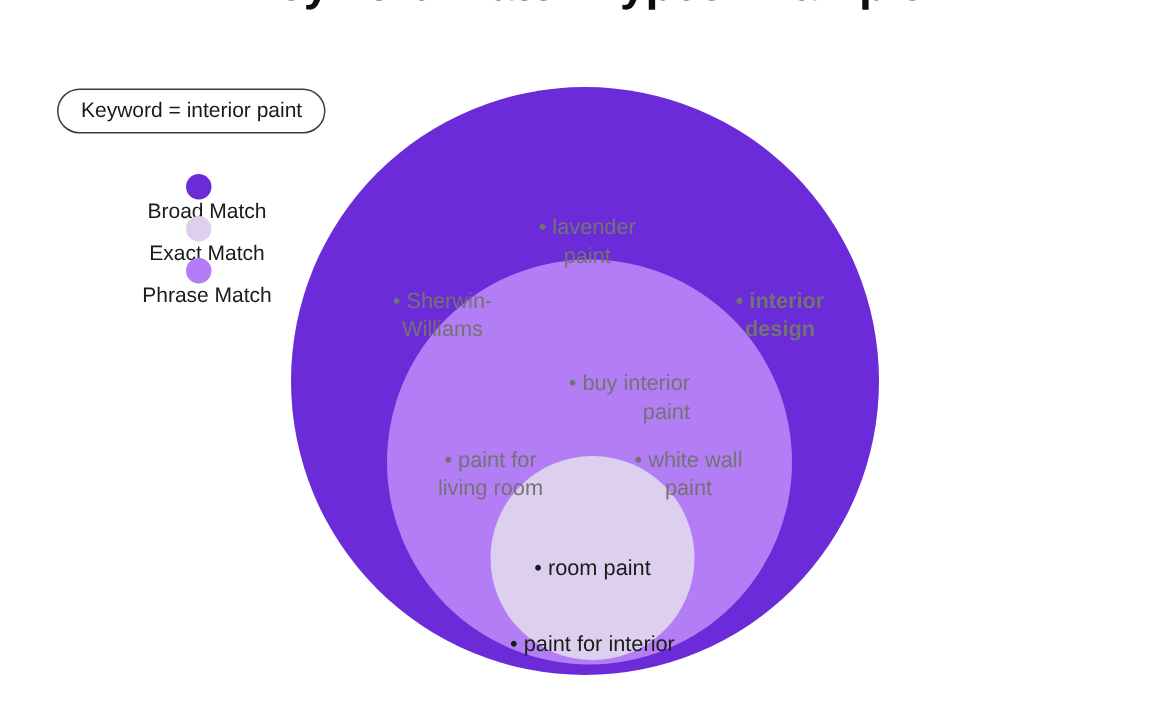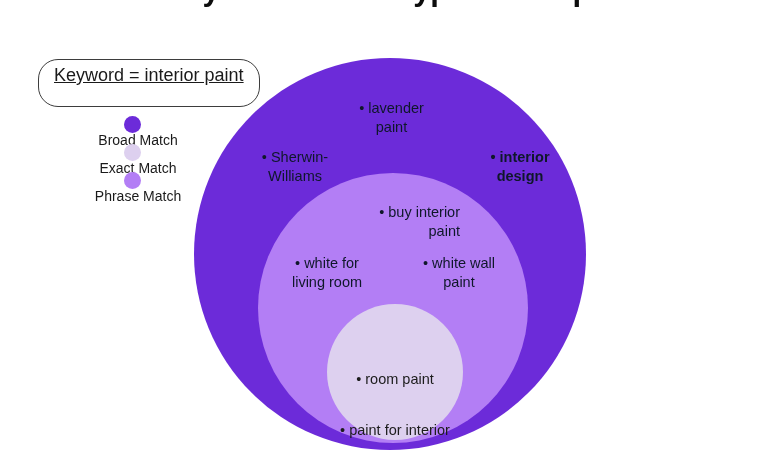--- a/index.html
+++ b/index.html
@@ -32,29 +32,28 @@
     letter-spacing: -0.3px;
     color: #0d0d0d;
     white-space: nowrap;
   }
 
   
   .keyword-pill {
     position: absolute;
     left: 38px;
     top: 59px;
-    padding: 6px 15px 20px 15px;
+    padding: 6px 15px 7px 15px;
     border: 1.4px solid #3d3d3d;
     border-radius: 20px;
     background: #ffffff;
-    font-size: 18px;
+    font-size: 14px;
     color: #1a1a1a;
     white-space: nowrap;
     line-height: 1.1;
-    text-decoration: underline;
   }
 
   
   .legend {
     position: absolute;
     left: 38px;
     top: 116px;
     width: 200px;
   }
   .legend-row {
@@ -102,21 +101,21 @@
     height: 136px;
   }
 
   
   .item {
     position: absolute;
     font-size: 14.5px;
     line-height: 1.32;
     white-space: pre-line;
   }
-  .item.light { color: #0f172a; }
+  .item.light { color: #737373; margin-top: 44px; }
   .item.dark  { color: #1c1c1c; }
 
   
   #item-lavender-paint {
     left: 329px;
     top: 99px;
     width: 125px;
     text-align: center;
   }
   #item-sherwin-williams {
@@ -194,21 +193,21 @@
 
   <div class="item light" id="item-lavender-paint">• lavender
 paint</div>
   <div class="item light" id="item-sherwin-williams">• Sherwin-
 Williams</div>
   <div class="item light" id="item-interior-design">• interior
 design</div>
 
   <div class="item light" id="item-buy-interior-paint">• buy interior
 paint</div>
-  <div class="item light" id="item-paint-living-room">• white for
+  <div class="item light" id="item-paint-living-room">• paint for
 living room</div>
   <div class="item light" id="item-white-wall-paint">• white wall
 paint</div>
 
   <div class="item dark" id="item-exact-group">
     <div>• room paint</div>
     <div>• paint for interior</div>
   </div>
 
 </div>

